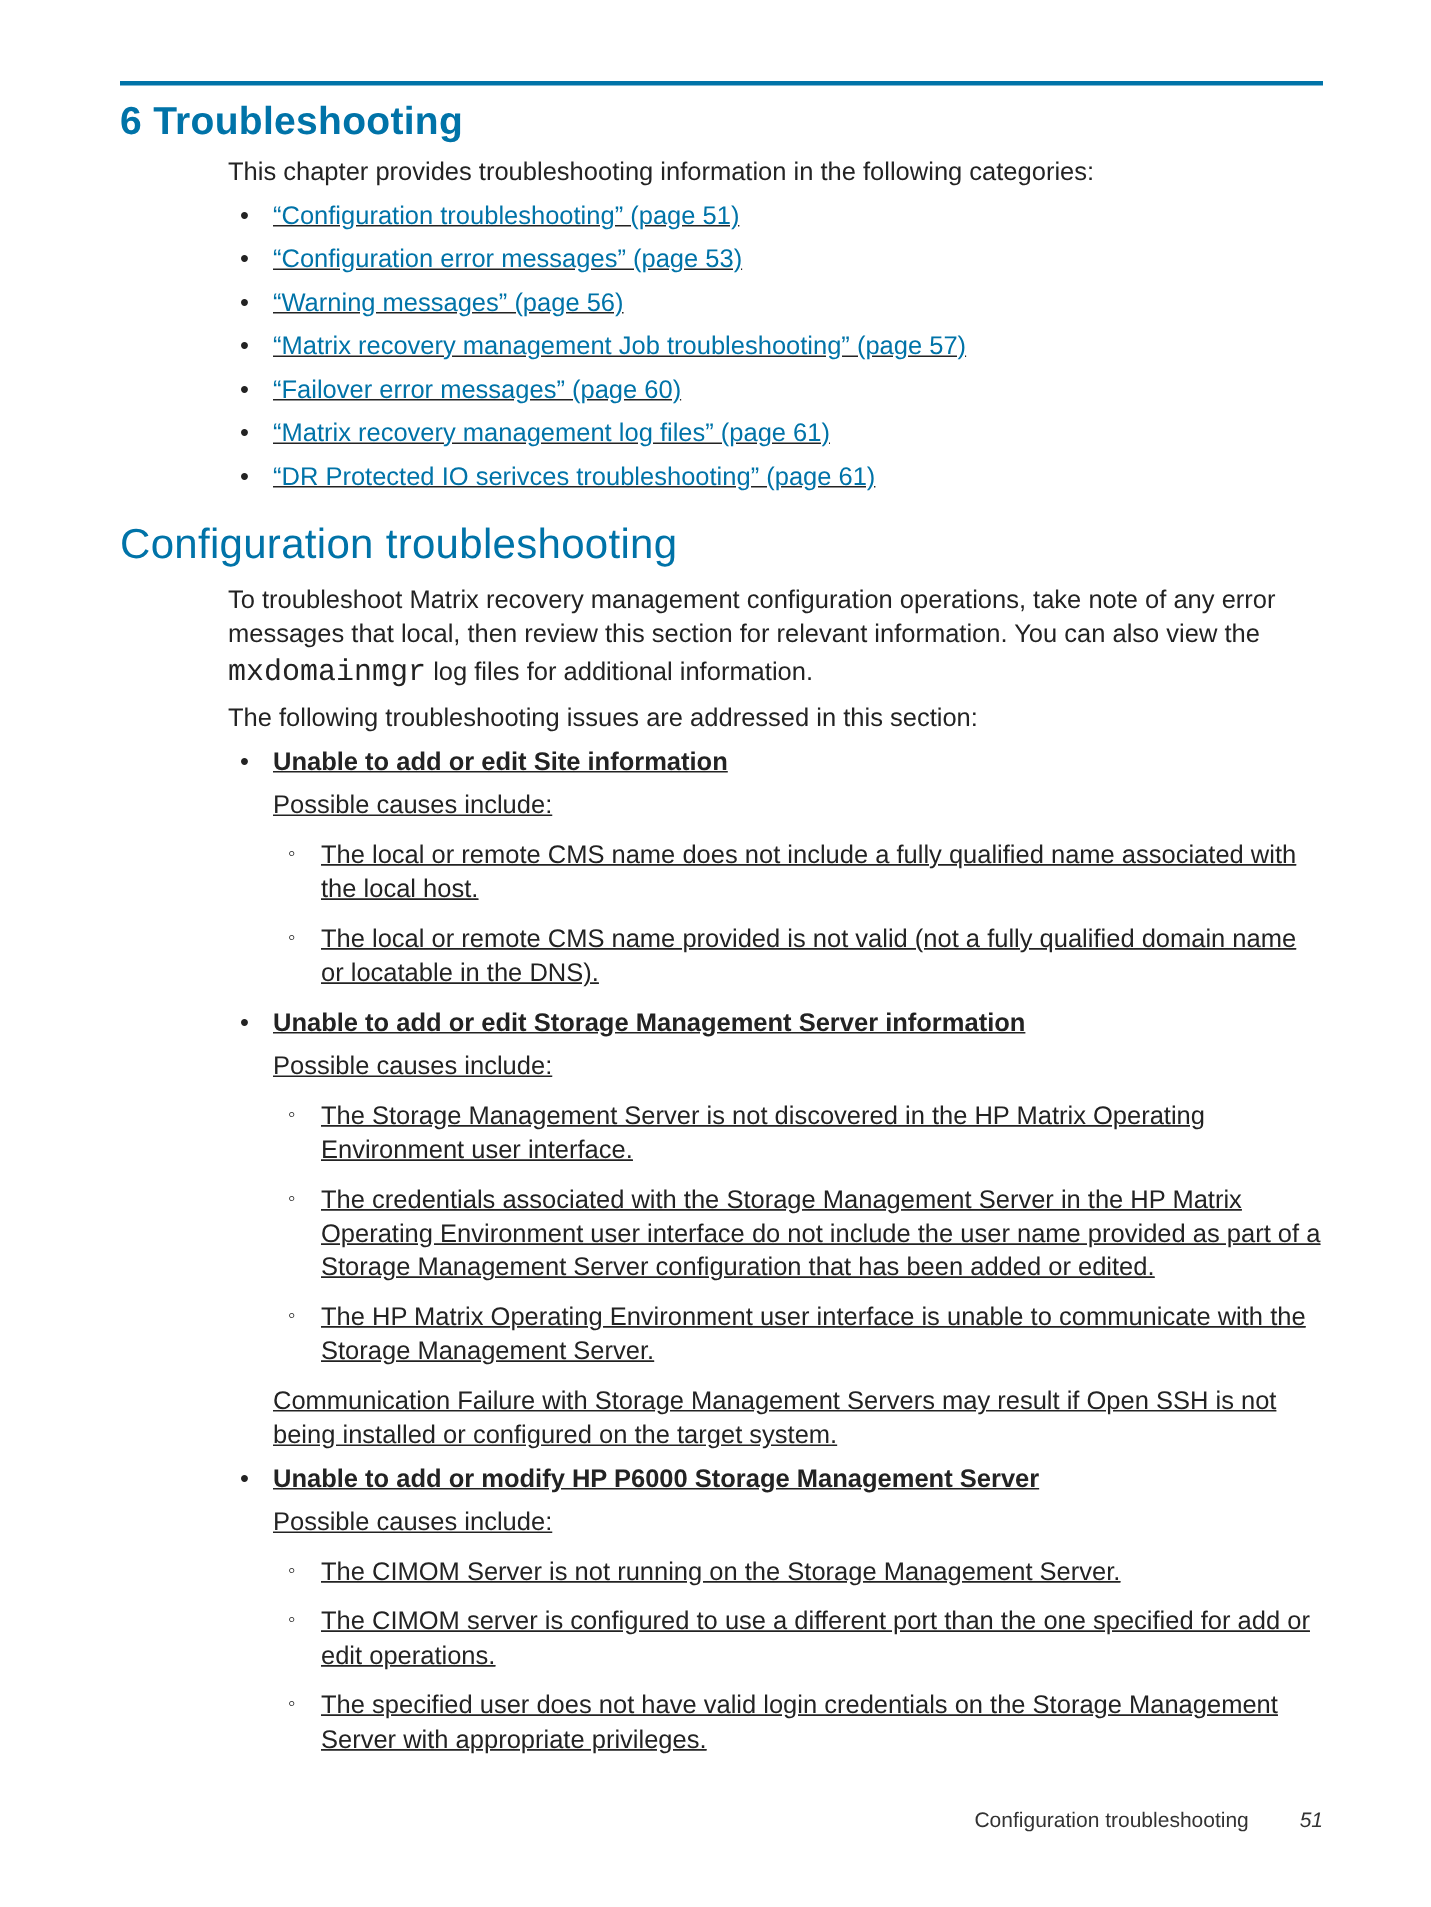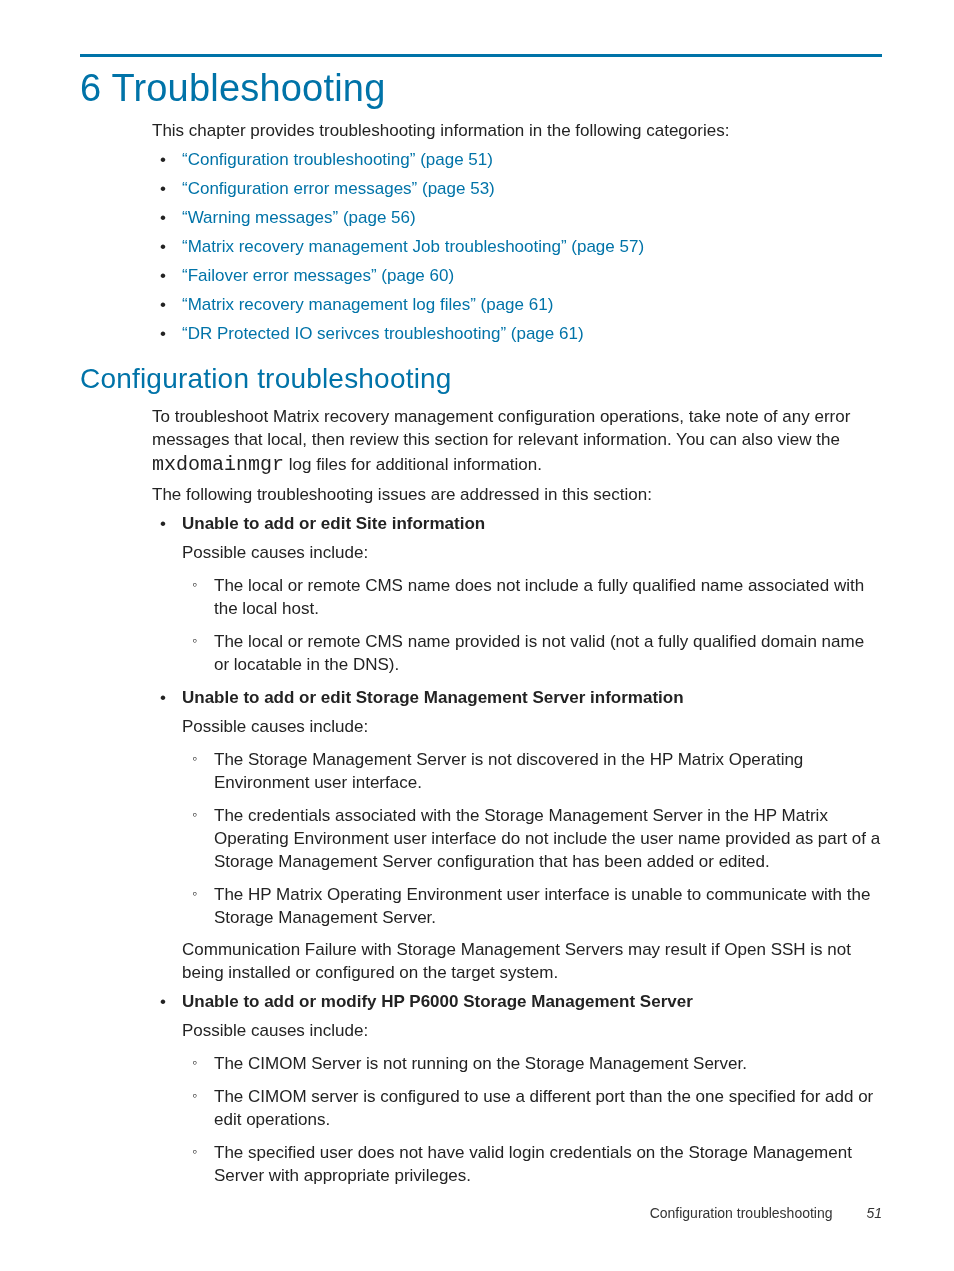--- a/index.html
+++ b/index.html
@@ -24,42 +24,43 @@
     box-sizing: border-box;
     padding: 54px 72px 60px 80px;
   }
   .rule {
     border: none;
     border-top: 3px solid var(--rule);
     margin: 0 0 4px 0;
   }
   h1 {
     color: var(--accent);
-    font-weight: 400;
-    font-size: 38px;
+    font-weight: 700;
+    font-size: 26px;
     margin: 6px 0 4px 0;
     letter-spacing: 0.2px;
   }
   h2 {
     color: var(--accent);
     font-weight: 300;
     font-size: 28px;
     margin: 14px 0 8px 0;
     letter-spacing: 0.2px;
   }
   .body-block {
     margin-left: 72px;
   }
   p {
     margin: 6px 0;
   }
   ul.bullets, ul.sub-bullets {
     list-style: none;
     padding: 0;
     margin: 6px 0;
+    text-decoration: underline;
   }
   ul.bullets > li {
     position: relative;
     padding-left: 30px;
     margin: 6px 0;
   }
   ul.bullets > li::before {
     content: "•";
     position: absolute;
     left: 8px;

